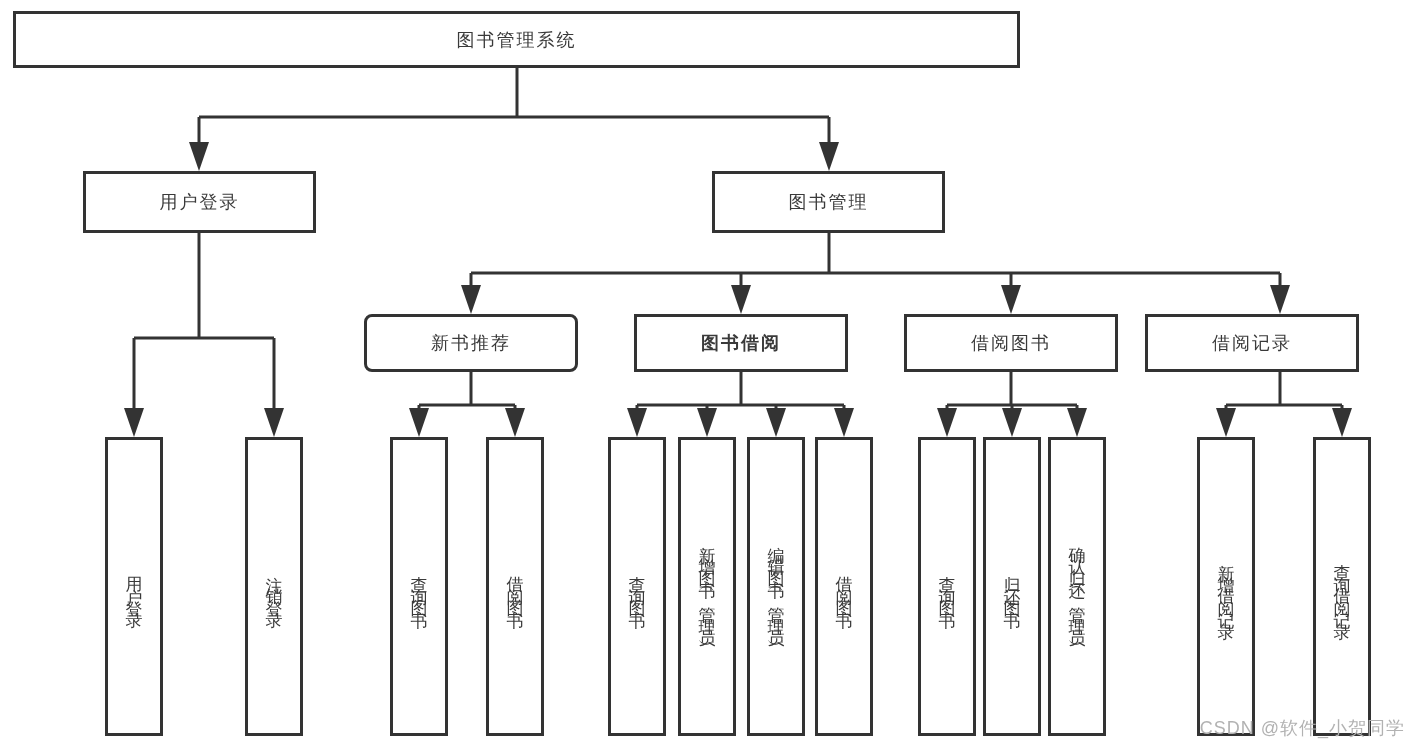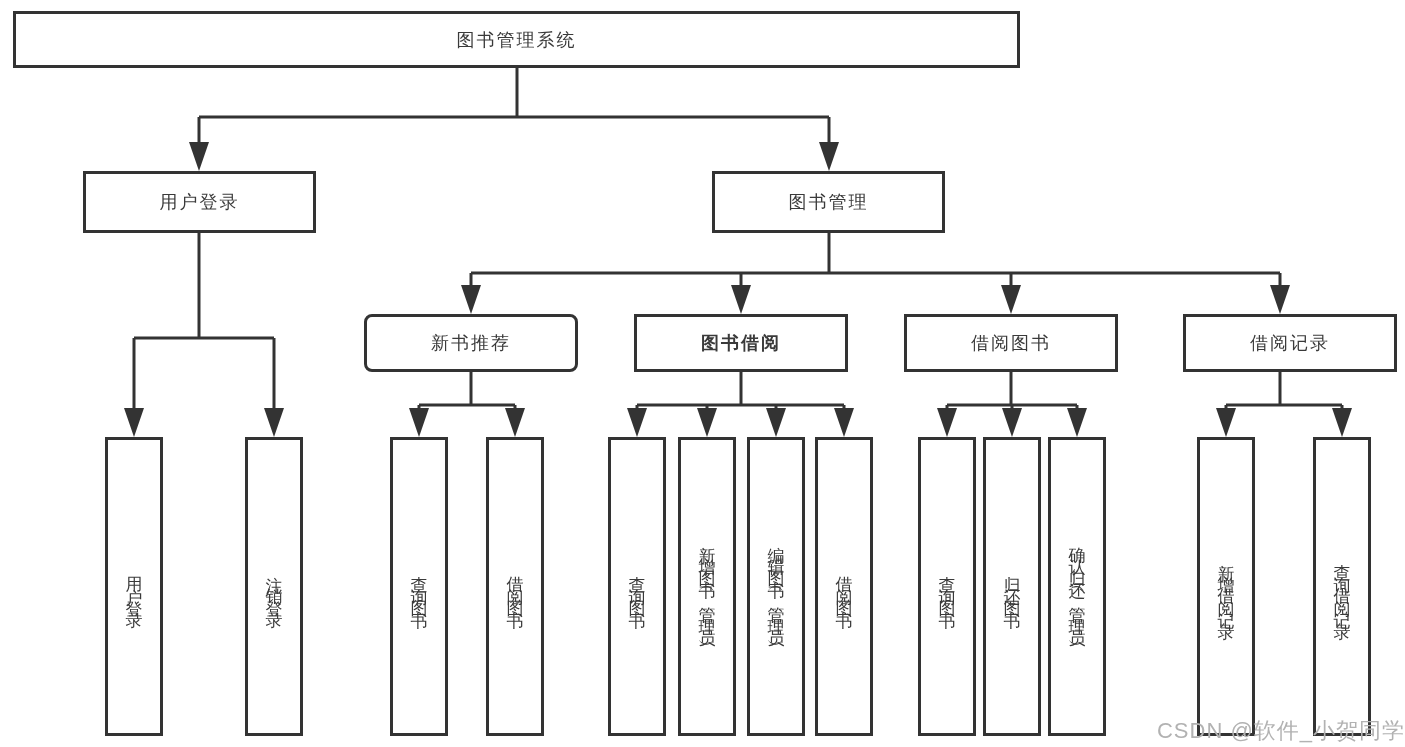--- a/index.html
+++ b/index.html
@@ -57,21 +57,21 @@
     text-orientation: mixed;
     font-size: 17px;
     letter-spacing: 12px;
     line-height: 1;
     white-space: nowrap;
   }
   .watermark {
     position: absolute;
     top: 716px;
     right: 8px;
-    font-size: 22px;
+    font-size: 18px;
     letter-spacing: 1px;
     color: #b2b2b2;
     white-space: nowrap;
   }
 </style>
 </head>
 <body>
 
 <div class="stage">
 
@@ -142,21 +142,21 @@
   </svg>
 
   <div class="node h-node" style="left:13px; top:11px; width:1007px; height:57px;">图书管理系统</div>
 
   <div class="node h-node" style="left:83px; top:171px; width:233px; height:62px;">用户登录</div>
   <div class="node h-node" style="left:712px; top:171px; width:233px; height:62px;font-family:Liberation Mono, monospace;">图书管理</div>
 
   <div class="node h-node" style="left:364px; top:314px; width:214px; height:58px;border-radius:8px;">新书推荐</div>
   <div class="node h-node" style="left:634px; top:314px; width:214px; height:58px;font-weight:bold;">图书借阅</div>
   <div class="node h-node" style="left:904px; top:314px; width:214px; height:58px;">借阅图书</div>
-  <div class="node h-node" style="left:1183px; top:314px; width:214px; height:58px;">借阅记录</div>
+  <div class="node h-node" style="left:1145px; top:314px; width:214px; height:58px;">借阅记录</div>
 
   <div class="node v-node" style="left:105px;">
     <span class="v-text">用户登录</span>
   </div>
   <div class="node v-node" style="left:245px;">
     <span class="v-text">注销登录</span>
   </div>
 
   <div class="node v-node" style="left:390px;">
     <span class="v-text">查询图书</span>

